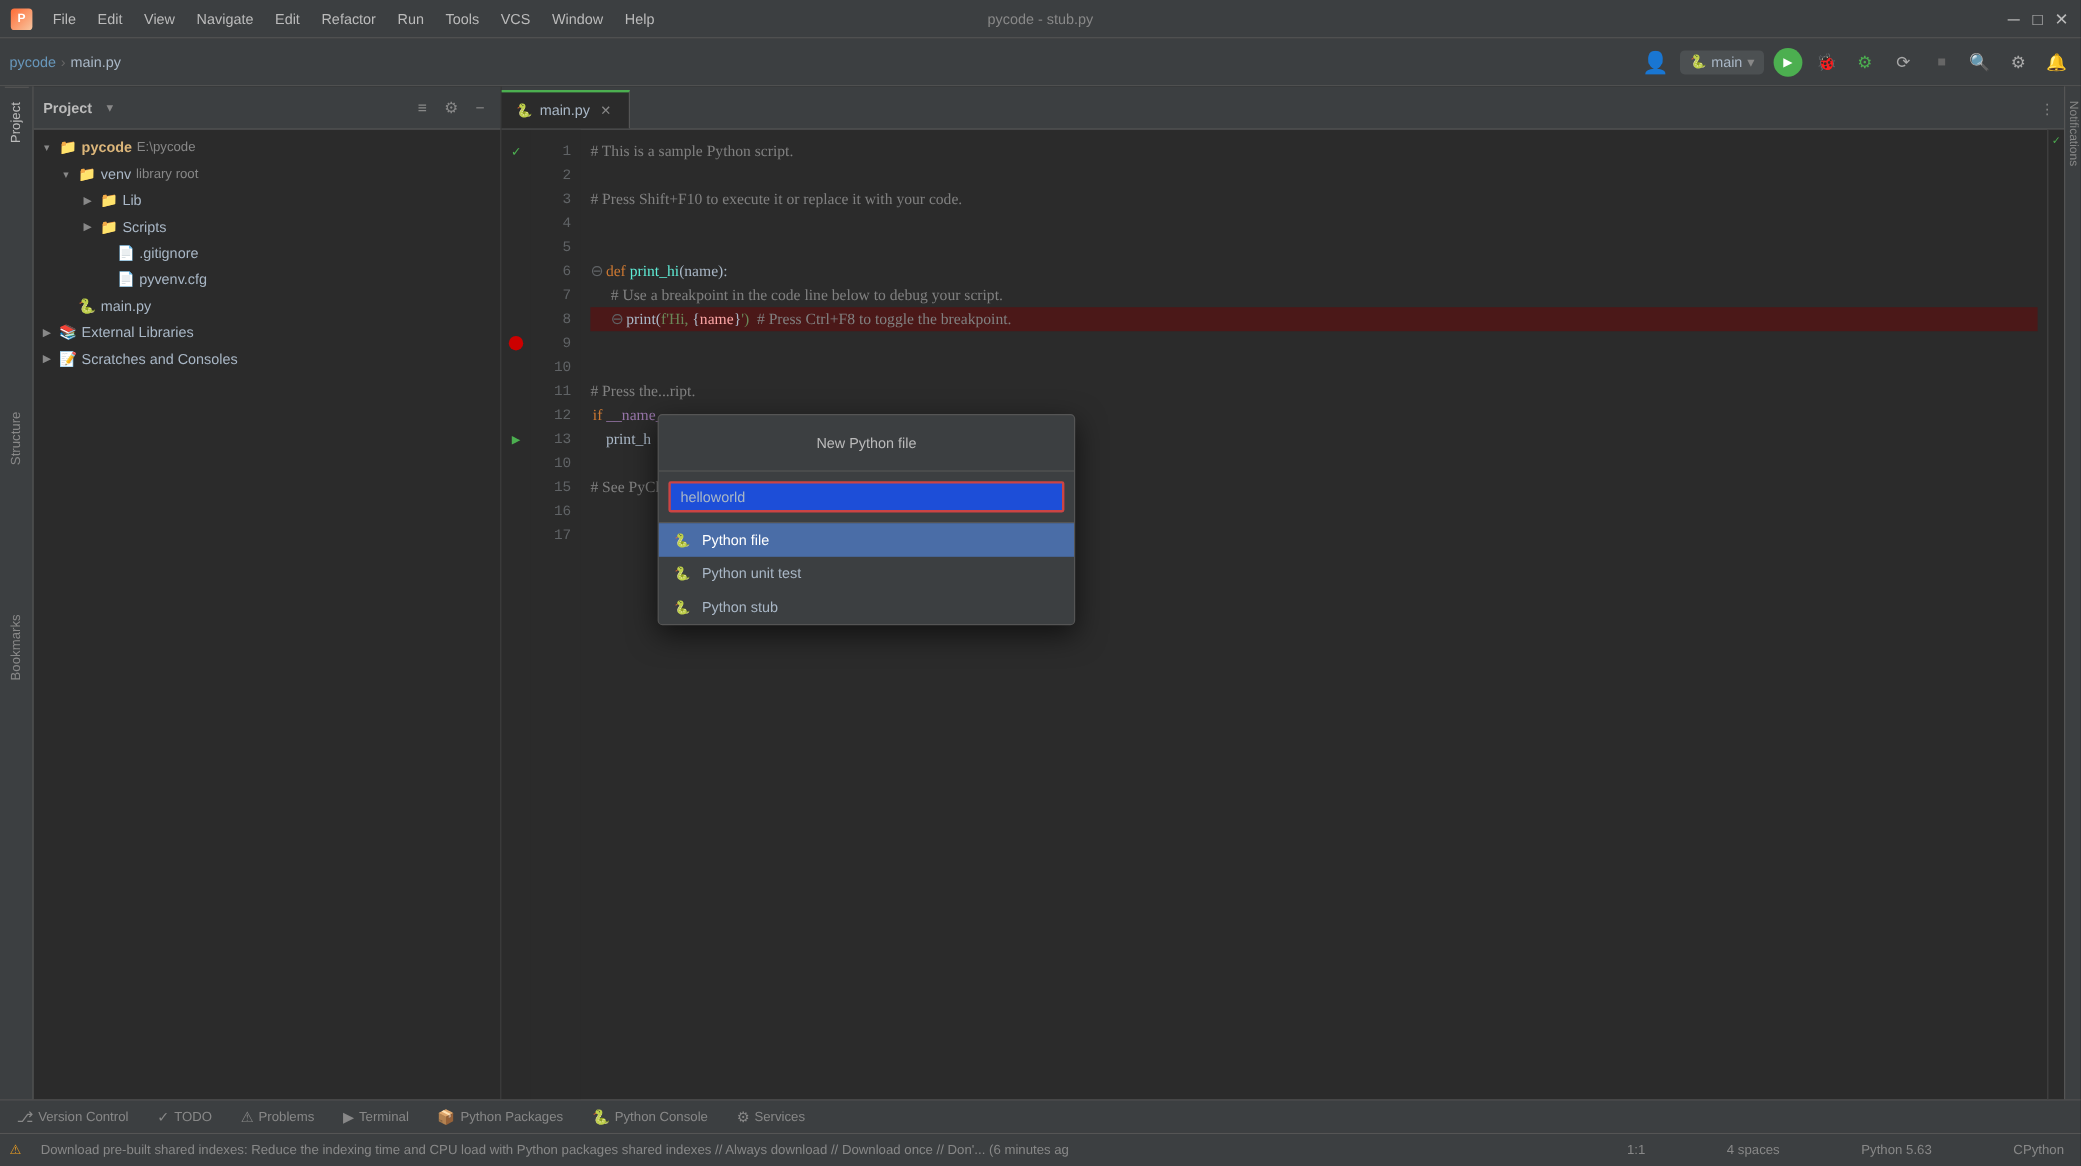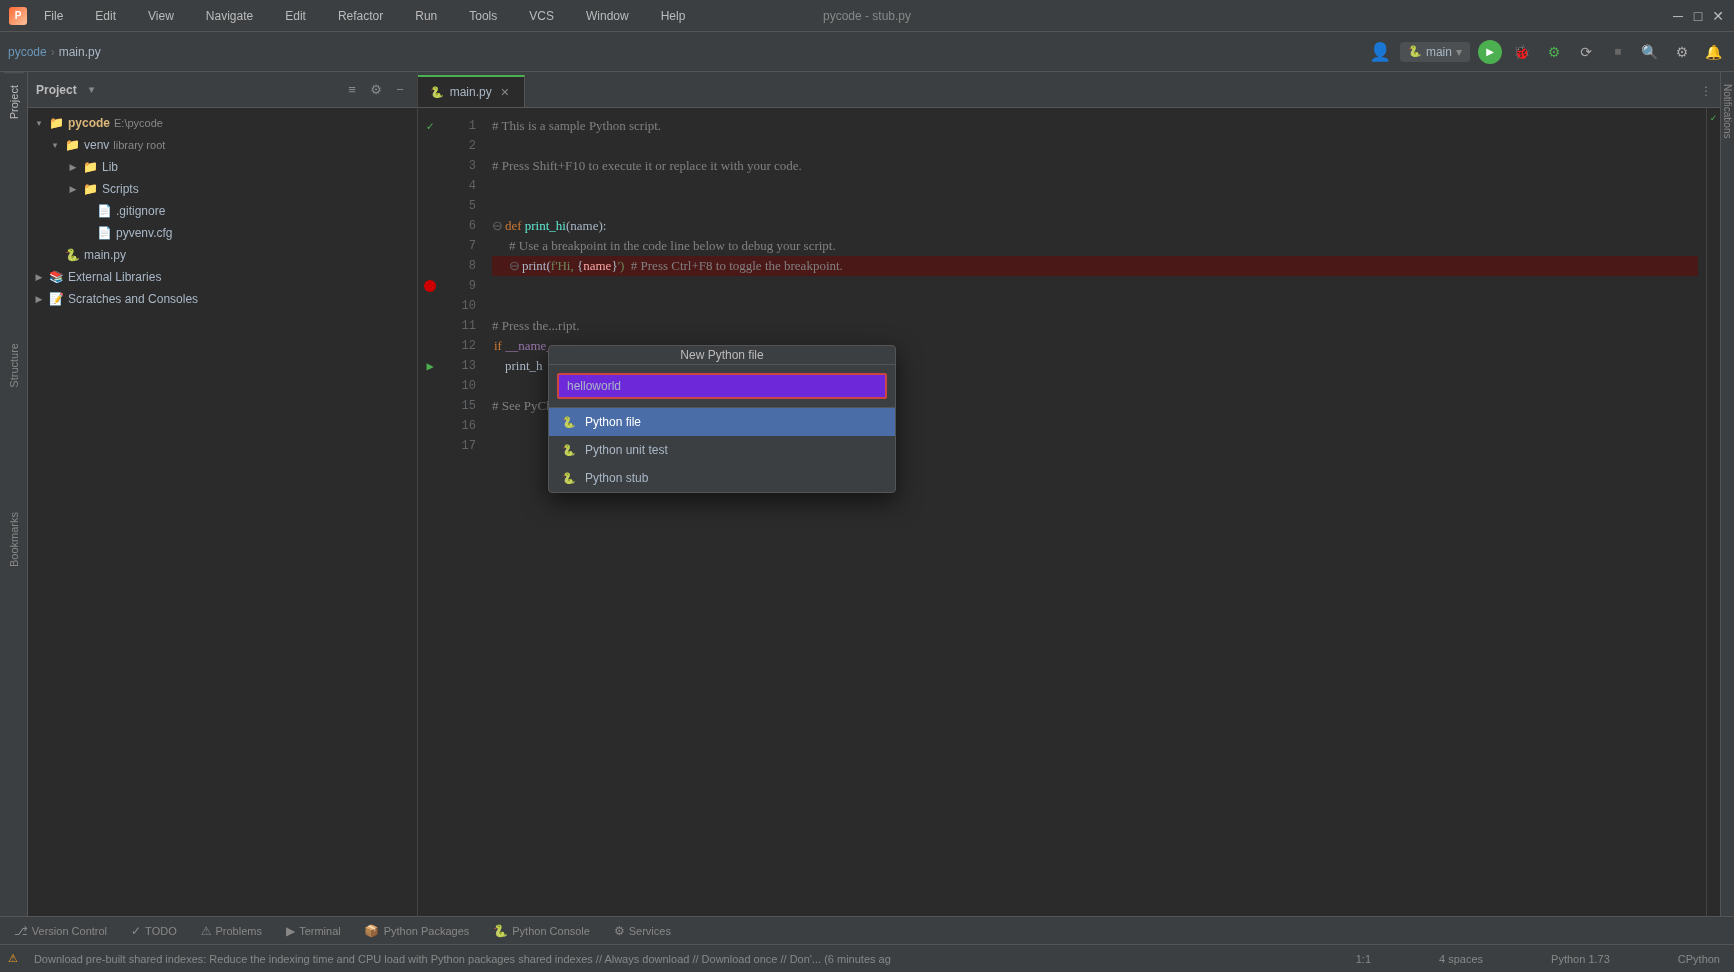--- a/index.html
+++ b/index.html
@@ -40,21 +40,21 @@
       display: flex;
       align-items: center;
       justify-content: center;
       font-size: 10px;
       font-weight: bold;
       color: white;
     }
     .menu-bar {
       display: flex;
       align-items: center;
-      gap: 16px;
+      gap: 2px;
       flex: 1;
     }
     .menu-item {
       padding: 4px 8px;
       cursor: pointer;
       border-radius: 3px;
       font-size: 12px;
       color: #bbb;
     }
     .title-center {
@@ -336,31 +336,31 @@
       left: 548px;
       width: 348px;
       background: #3c3f41;
       border: 1px solid #555;
       border-radius: 4px;
       box-shadow: 0 8px 24px rgba(0,0,0,0.6);
       z-index: 100;
     }
     .dialog-title {
       text-align: center;
-      padding: 2px;
+      padding: 16px;
       font-size: 12px;
       color: #bbb;
       border-bottom: 1px solid #555;
     }
     .dialog-input-area {
       padding: 8px;
     }
     .dialog-input {
       width: 100%;
-      background: #6d28d9;
+      background: #1d4ed8;
       border: 2px solid #cc4444;
       color: #a9b7c6;
       padding: 4px 8px;
       font-size: 12px;
       font-family: inherit;
       outline: none;
       border-radius: 2px;
     }
     .dialog-list {
       border-top: 1px solid #555;
@@ -723,18 +723,18 @@
 <div class="status-bar">
   <span style="color:#f0a020;">⚠</span>
   <span style="flex:1; overflow:hidden; white-space:nowrap; text-overflow:ellipsis;">Download pre-built shared indexes: Reduce the indexing time and CPU load with Python packages shared indexes // Always download // Download once // Don'... (6 minutes ag</span>
   <div class="status-item">
     <span>1:1</span>
   </div>
   <div class="status-item">
     <span>4 spaces</span>
   </div>
   <div class="status-item">
-    <span>Python 1.73</span>
+    <span>Python 5.63</span>
   </div>
   <div class="status-item">
     <span>CPython</span>
   </div>
 </div>
 
 </body></html>

